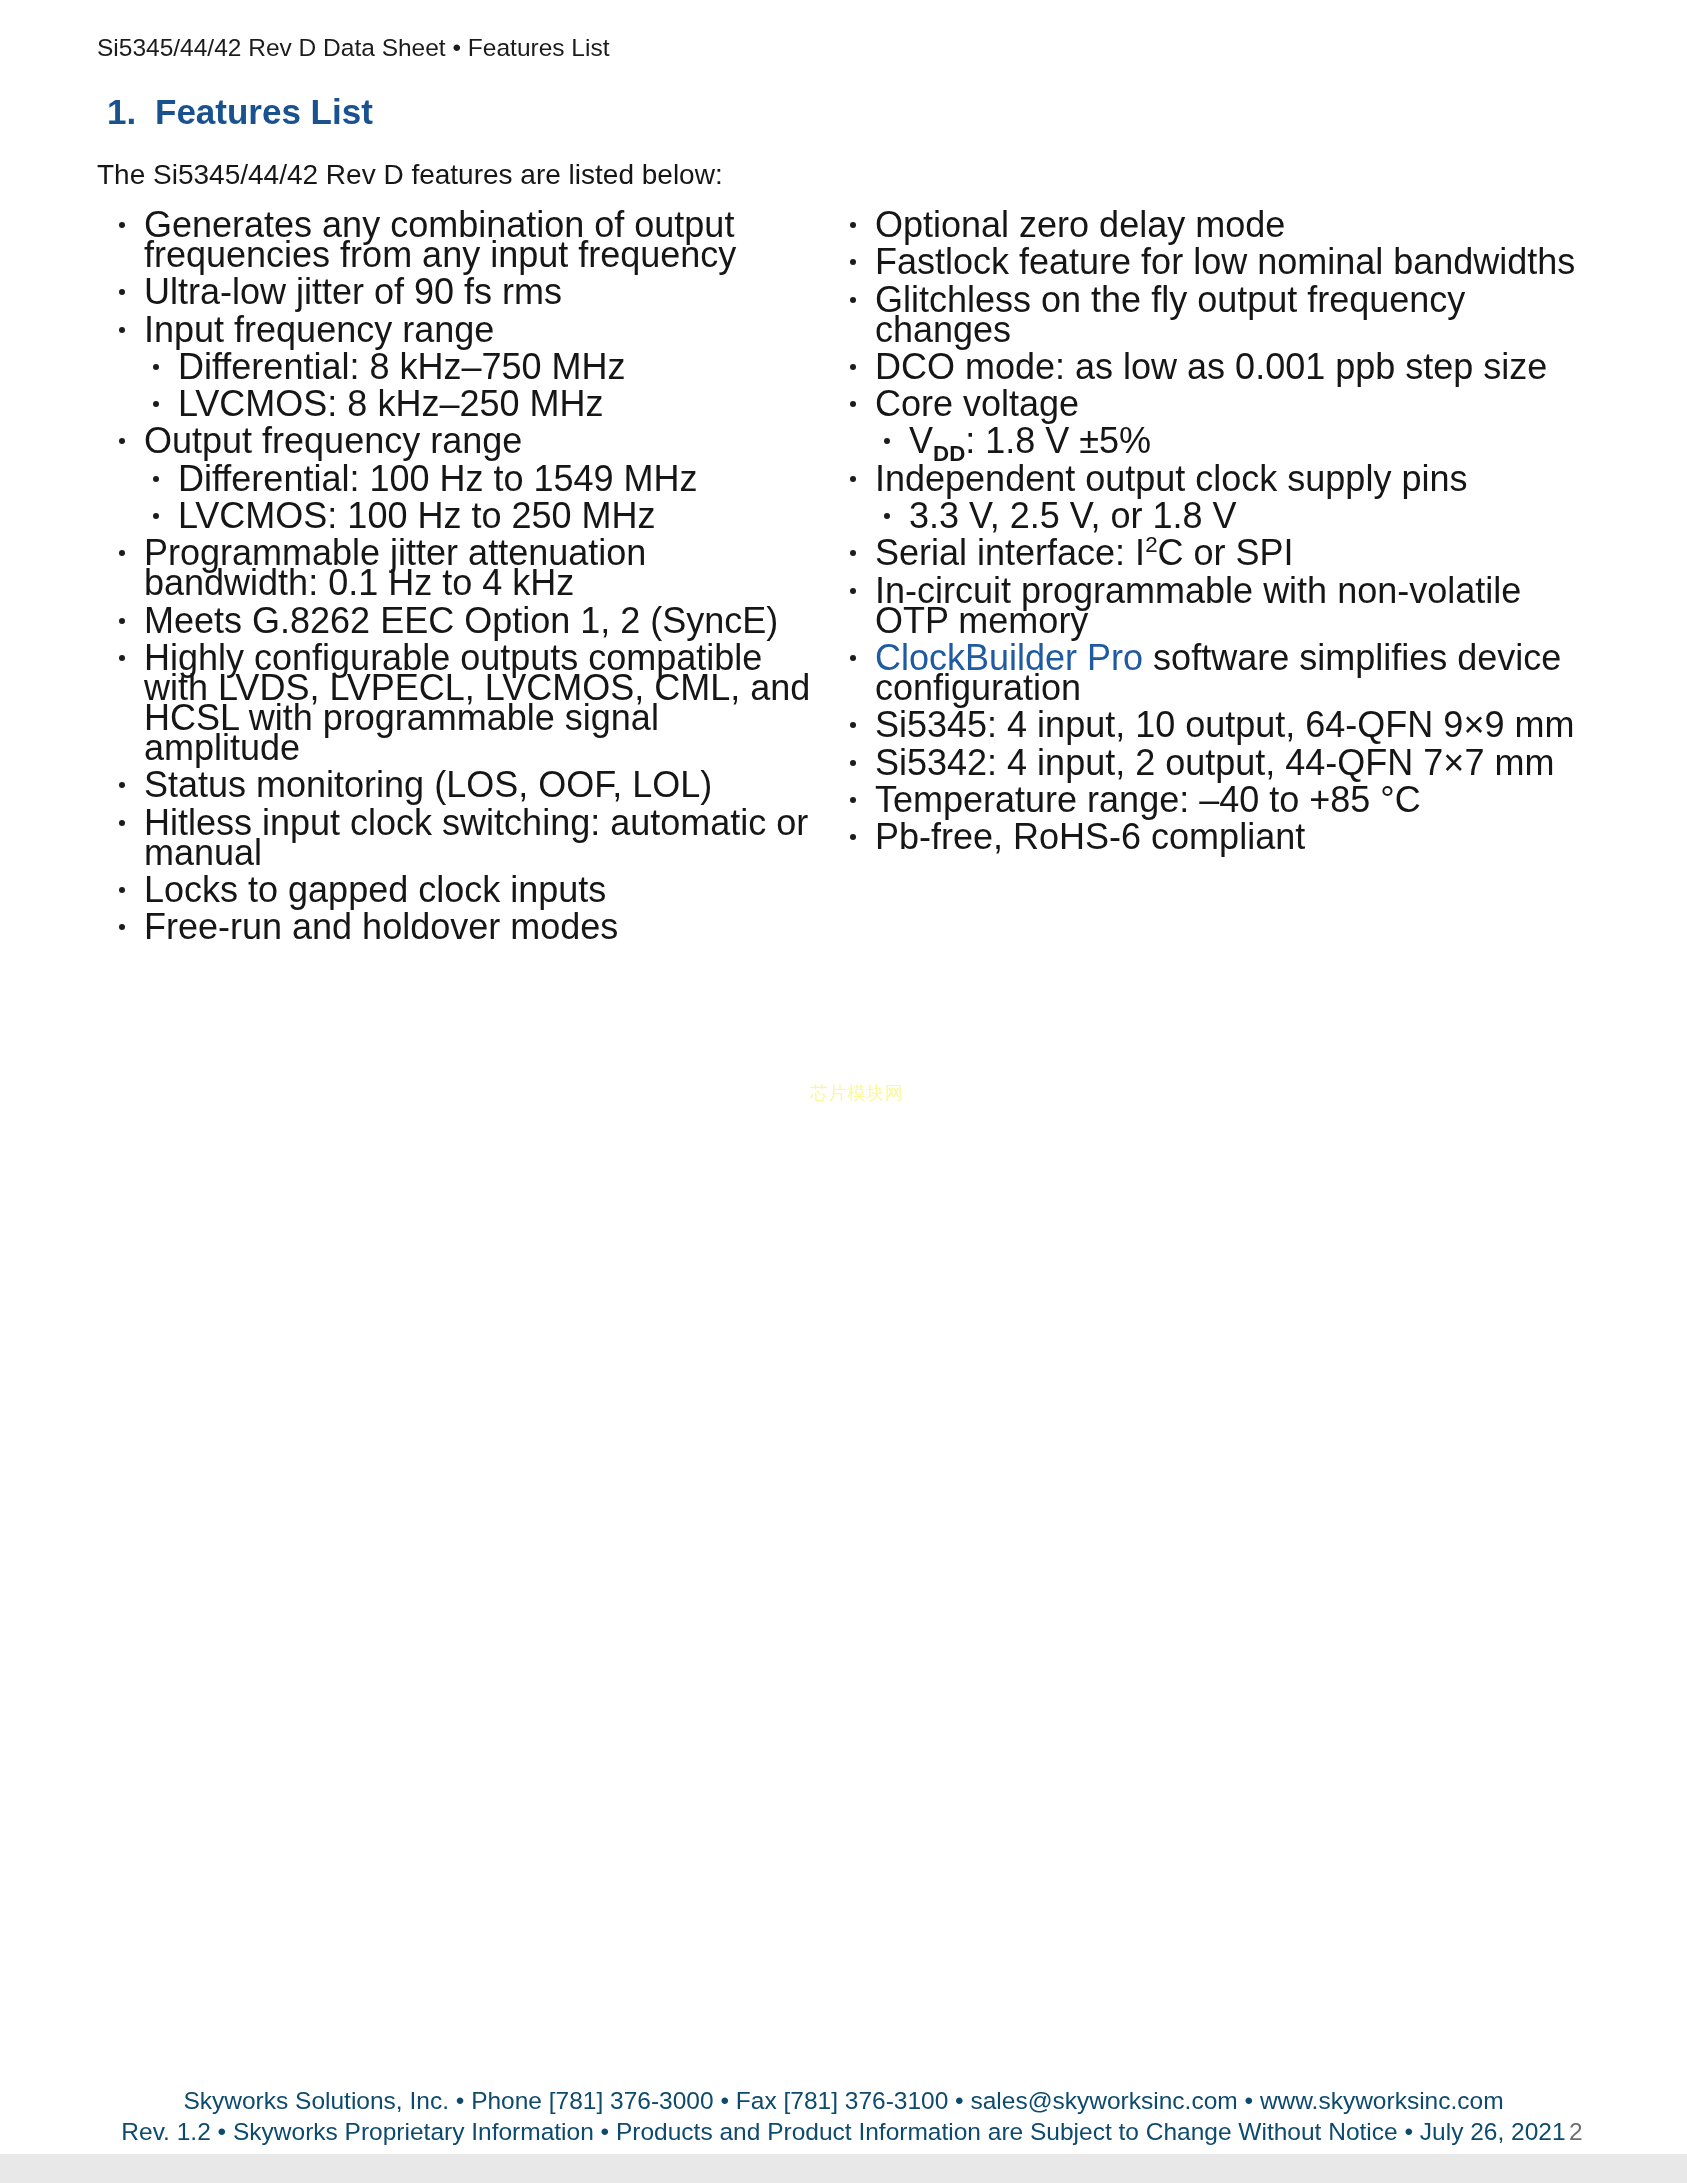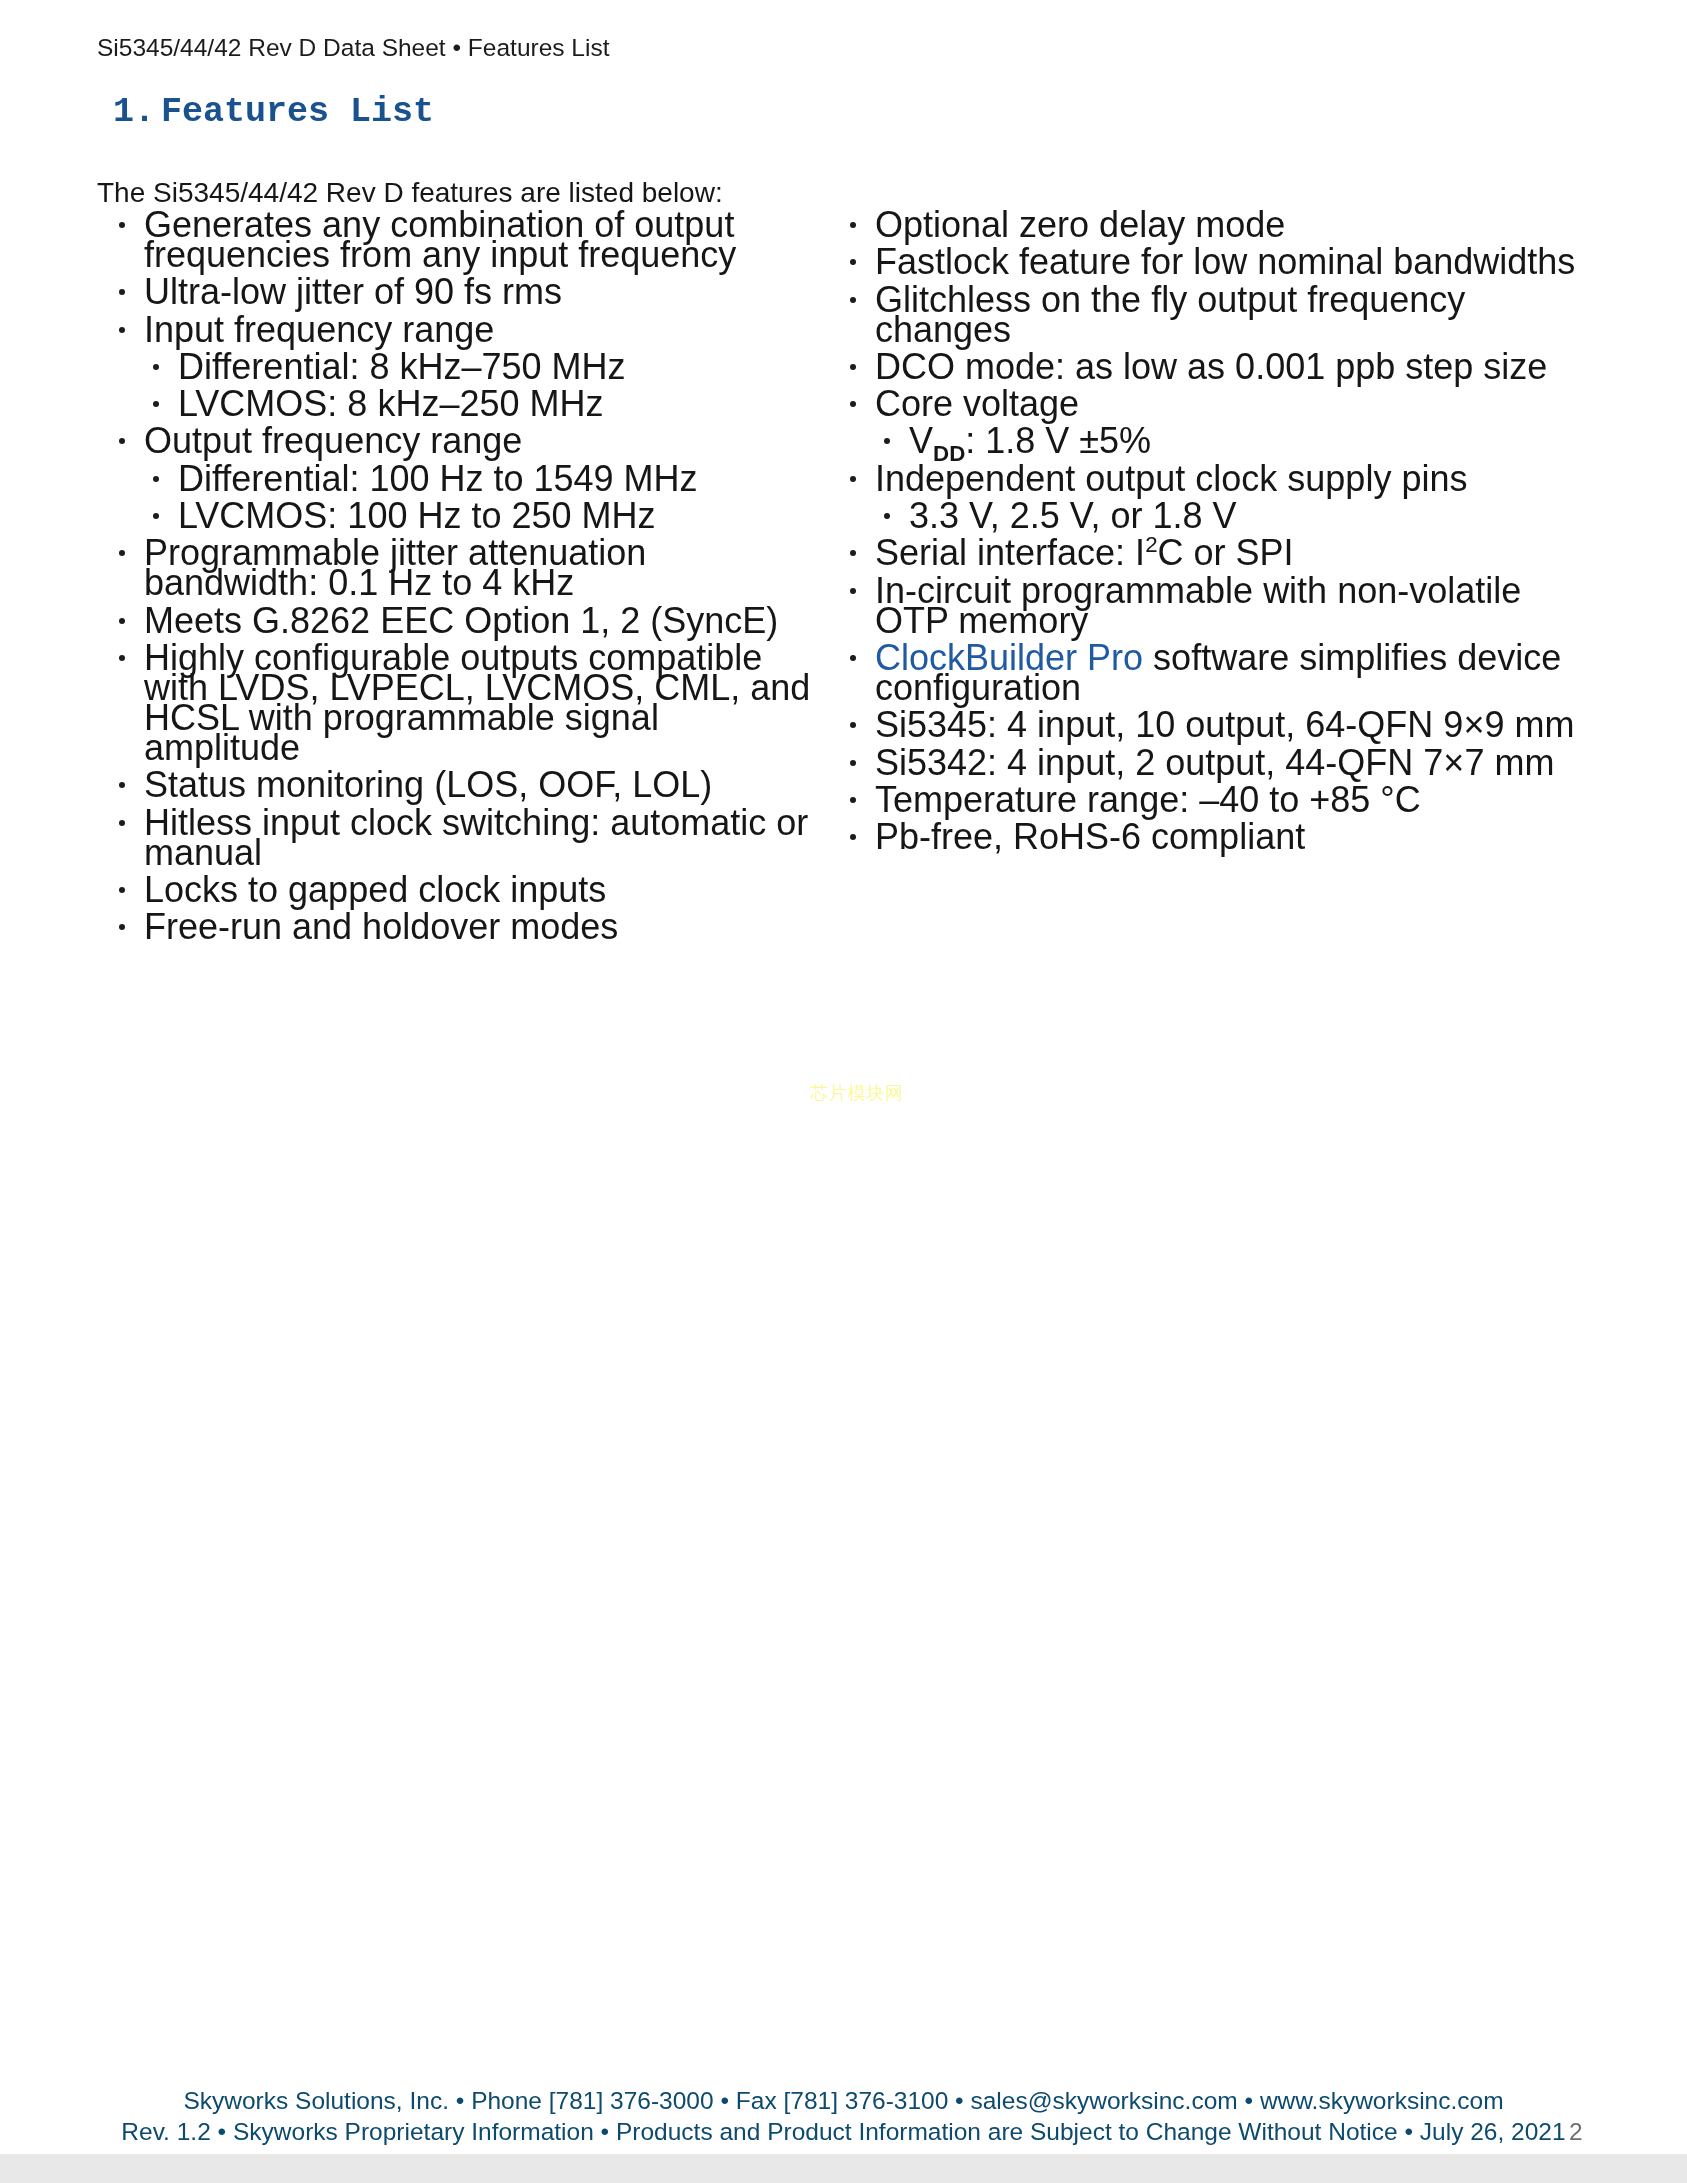--- a/index.html
+++ b/index.html
@@ -10,28 +10,27 @@
     font-family:"Liberation Sans", sans-serif;
     color:#161616;
     overflow:hidden;
     margin:0 auto;
   }
   .doc-header{
     position:absolute;left:97px;top:34px;
     font-size:24.5px;line-height:28px;color:#1c1c1c;
   }
   .section-heading{
-    position:absolute;left:113px;top:93px;
+    position:absolute;left:107px;top:93px;
     font-size:35px;line-height:38px;font-weight:bold;
     color:#1a5290;
-    font-family:Liberation Mono, monospace;
   }
   .section-heading .num{display:inline-block;width:48px;}
   .intro{
-    position:absolute;left:97px;top:177px;
+    position:absolute;left:97px;top:159px;
     font-size:28px;line-height:32px;
   }
   .col{
     position:absolute;top:210px;
     font-size:36px;line-height:30px;
   }
   .col ul{list-style:none;margin:0;padding:0;}
   .col li{
     position:relative;
     padding-left:33px;

